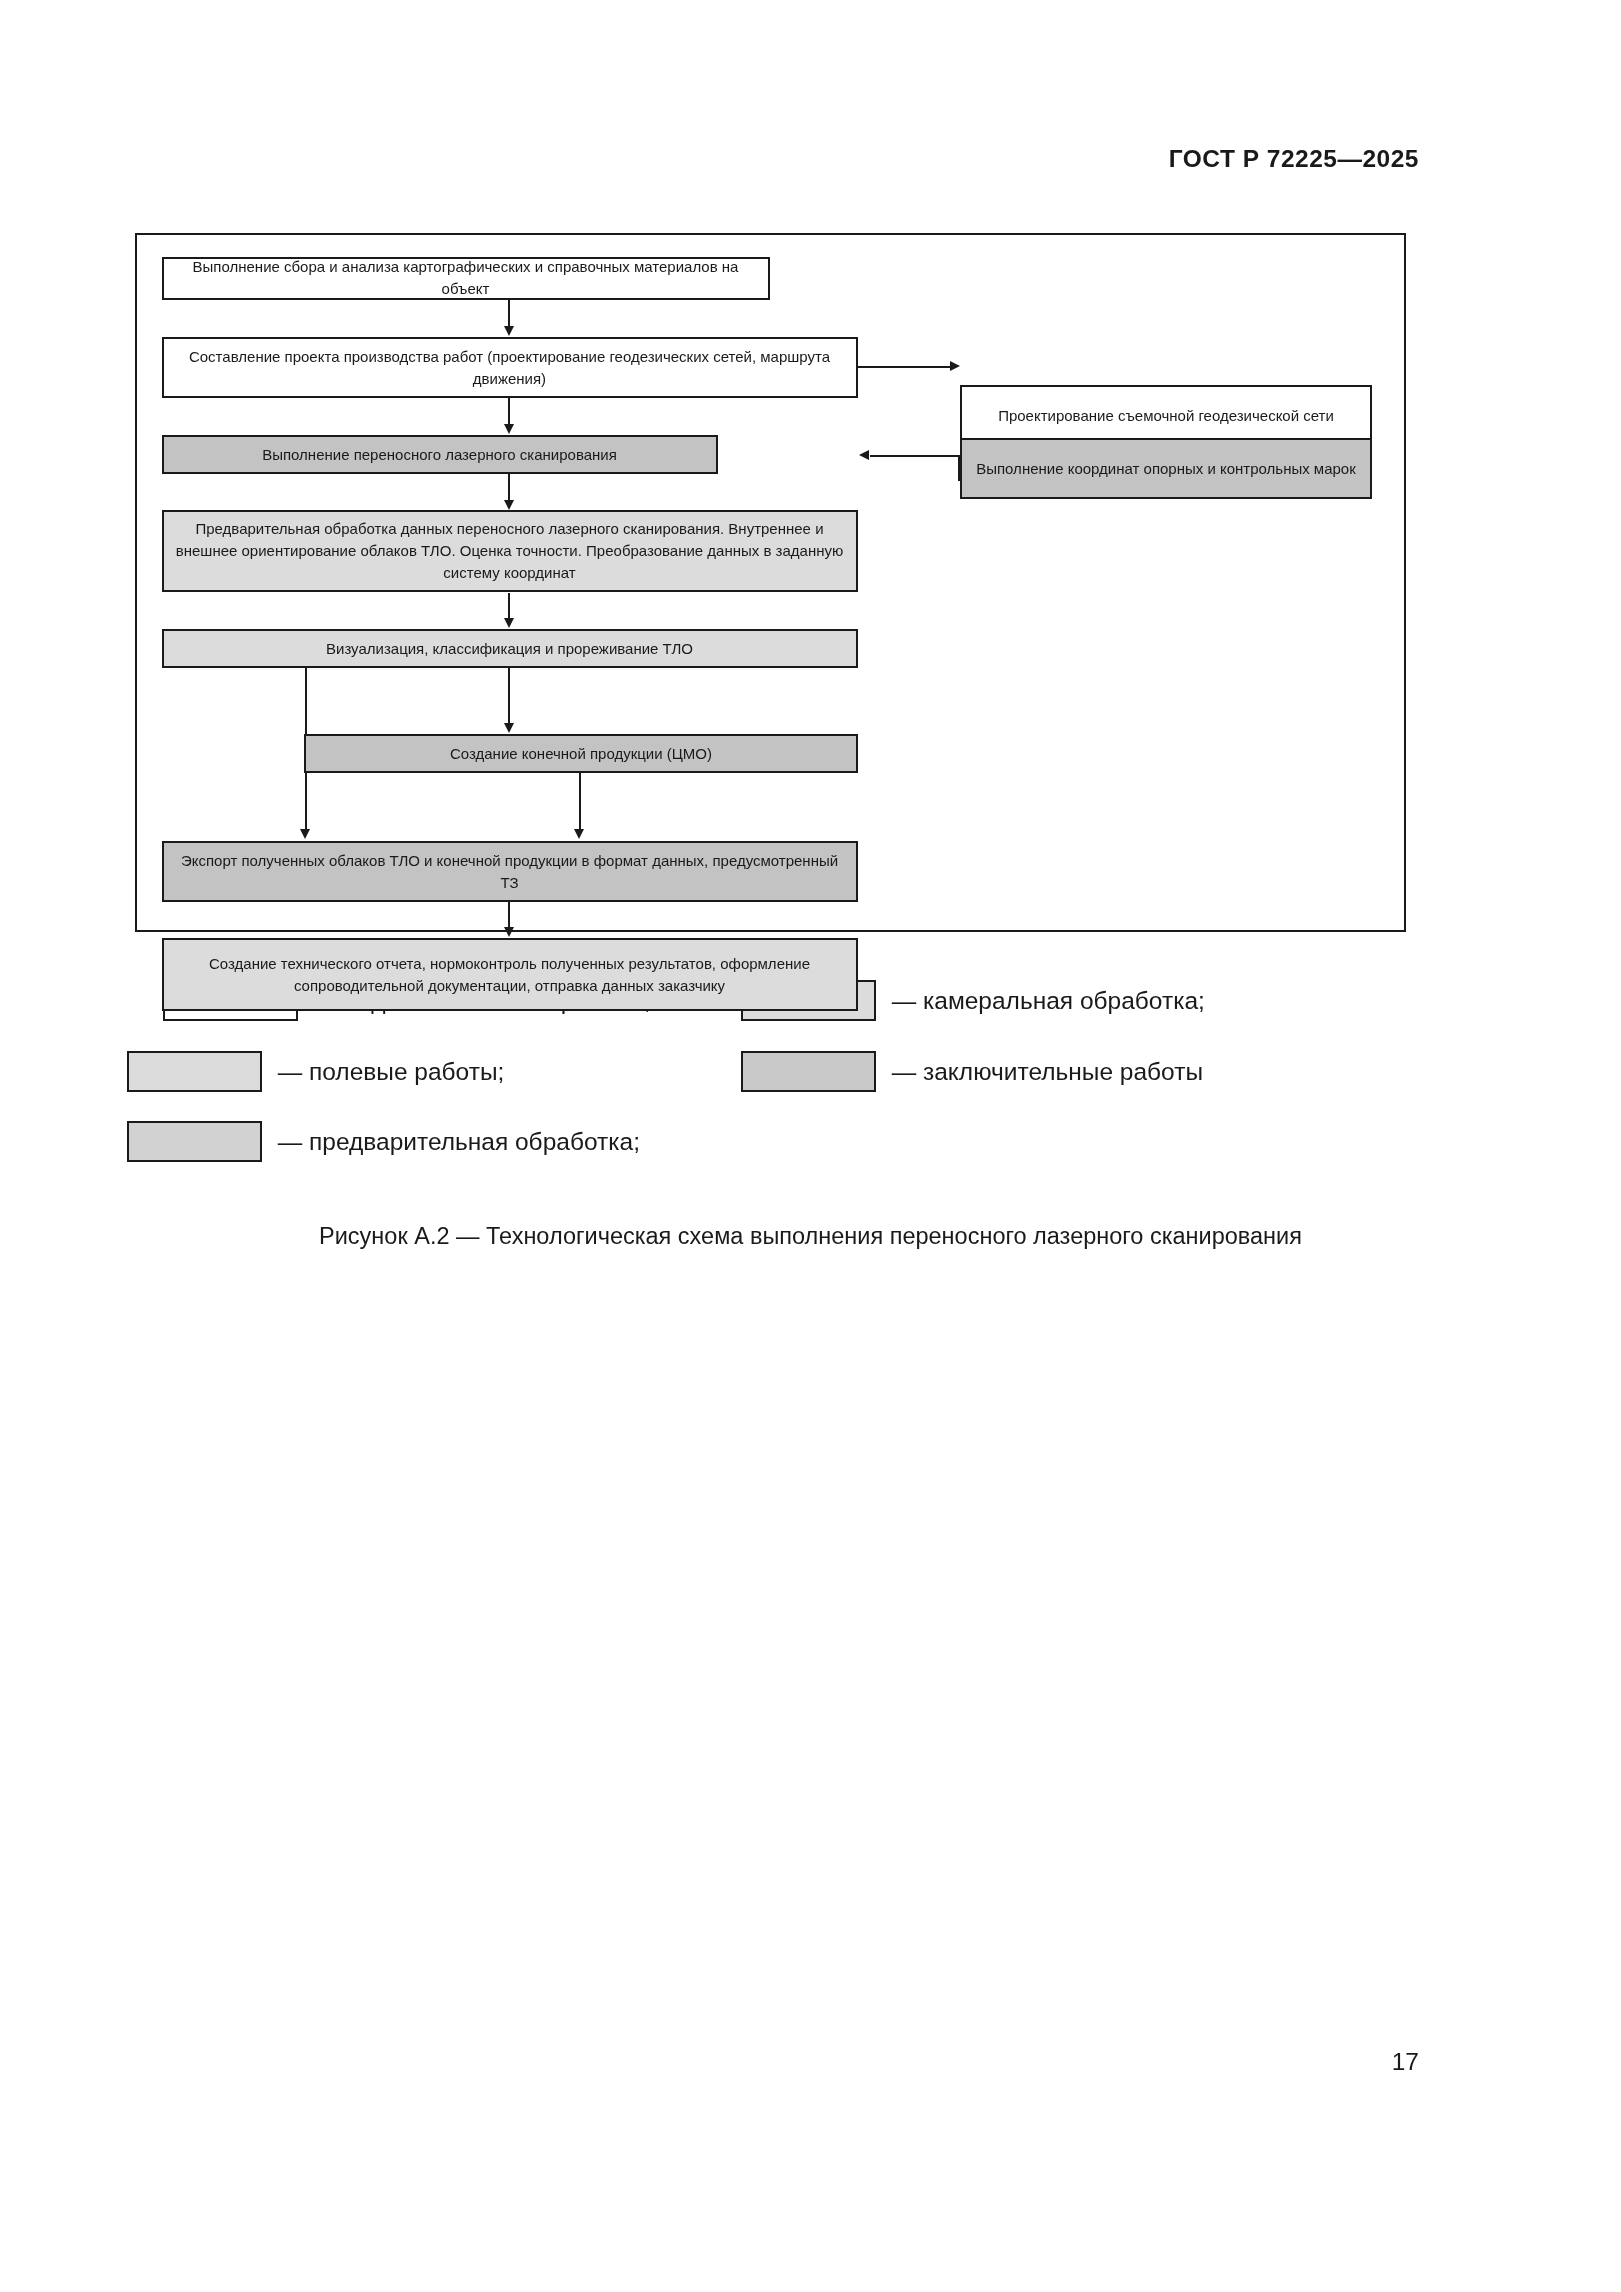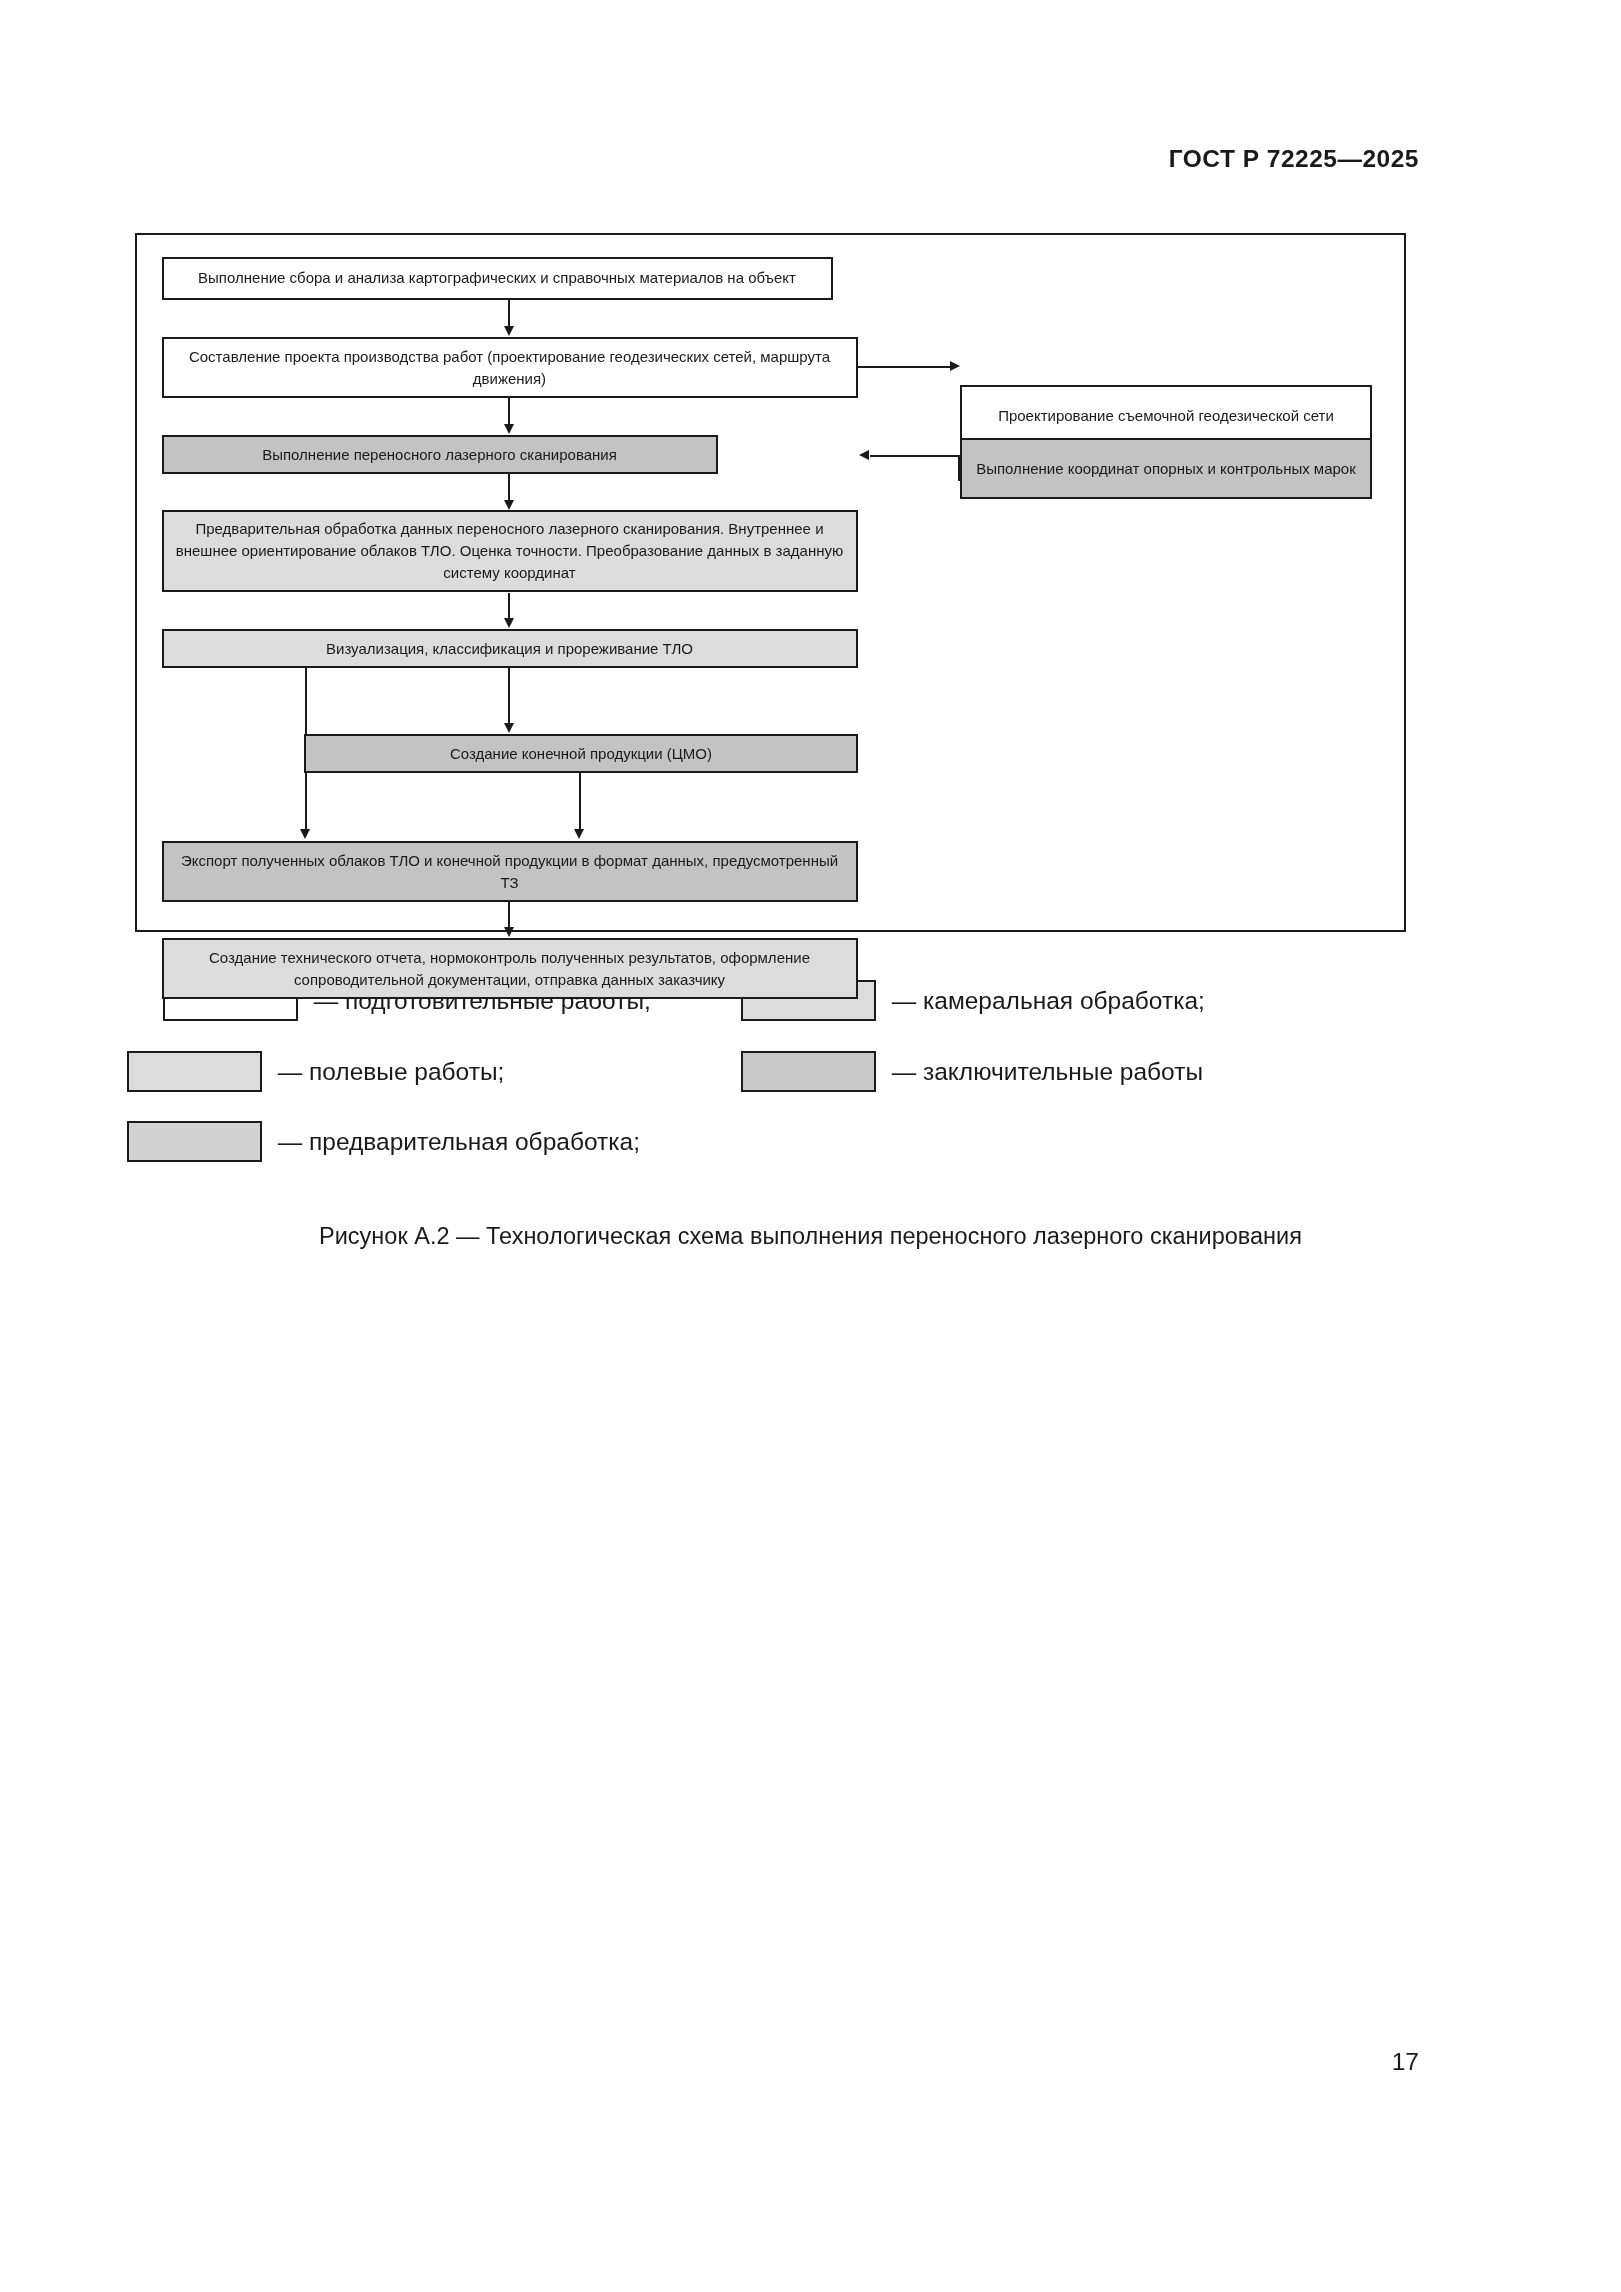--- a/index.html
+++ b/index.html
@@ -132,21 +132,21 @@
 </style>
 </head>
 <body>
 
 <div id="page">
 
   <div id="doc-header">ГОСТ Р 72225—2025</div>
 
   <div id="figure-frame">
 
-    <div class="node fill-white" style="left: 24.5px; top: 21.6px; width: 671px; height: 43px;">Выполнение сбора и анализа картографических и справочных материалов на объект</div>
+    <div class="node fill-white" style="left: 24.5px; top: 21.6px; width: 608px; height: 43px;">Выполнение сбора и анализа картографических и справочных материалов на объект</div>
 
     <div class="vline" style="left: 371px; top: 65px; height: 28px;"></div>
     <div class="arrow-down" style="left: 367px; top: 91px;"></div>
 
     <div class="node fill-white" style="left: 24.5px; top: 102px; width: 696px; height: 61px;">Составление проекта производства работ (проектирование геодезических сетей, маршрута движения)</div>
 
     <div class="hline" style="left: 720px; top: 131px; width: 94px;"></div>
     <div class="arrow-right" style="left: 813px; top: 126px;"></div>
 
     <div class="node fill-white" style="left: 823px; top: 102px; width: 412px; height: 61px; margin-top: 48px;">Проектирование съемочной геодезической сети</div>
@@ -184,21 +184,21 @@
     <div class="node fill-dark" style="left: 167px; top: 499px; width: 554px; height: 39px;">Создание конечной продукции (ЦМО)</div>
 
     <div class="vline" style="left: 442px; top: 538px; height: 58px;"></div>
     <div class="arrow-down" style="left: 437px; top: 594px;"></div>
 
     <div class="node fill-dark" style="left: 24.5px; top: 606px; width: 696px; height: 61px;">Экспорт полученных облаков ТЛО и конечной продукции в формат данных, предусмотренный ТЗ</div>
 
     <div class="vline" style="left: 371px; top: 667px; height: 27.4px;"></div>
     <div class="arrow-down" style="left: 367px; top: 692px;"></div>
 
-    <div class="node fill-light" style="left: 24.5px; top: 703px; width: 696px; height: 61px;">Создание технического отчета, нормоконтроль полученных результатов, оформление сопроводительной документации, отправка данных заказчику</div>
+    <div class="node fill-light" style="left: 24.5px; top: 703px; width: 696px; height: 73px;">Создание технического отчета, нормоконтроль полученных результатов, оформление сопроводительной документации, отправка данных заказчику</div>
 
   </div>
 
   <div id="legend">
 
     <div class="legend-item" style="left: 127px; top: 980px; padding-left: 36px;">
       <span class="legend-swatch" style="background:#ffffff;"></span>
       <span class="legend-label">— подготовительные работы;</span>
     </div>
 

